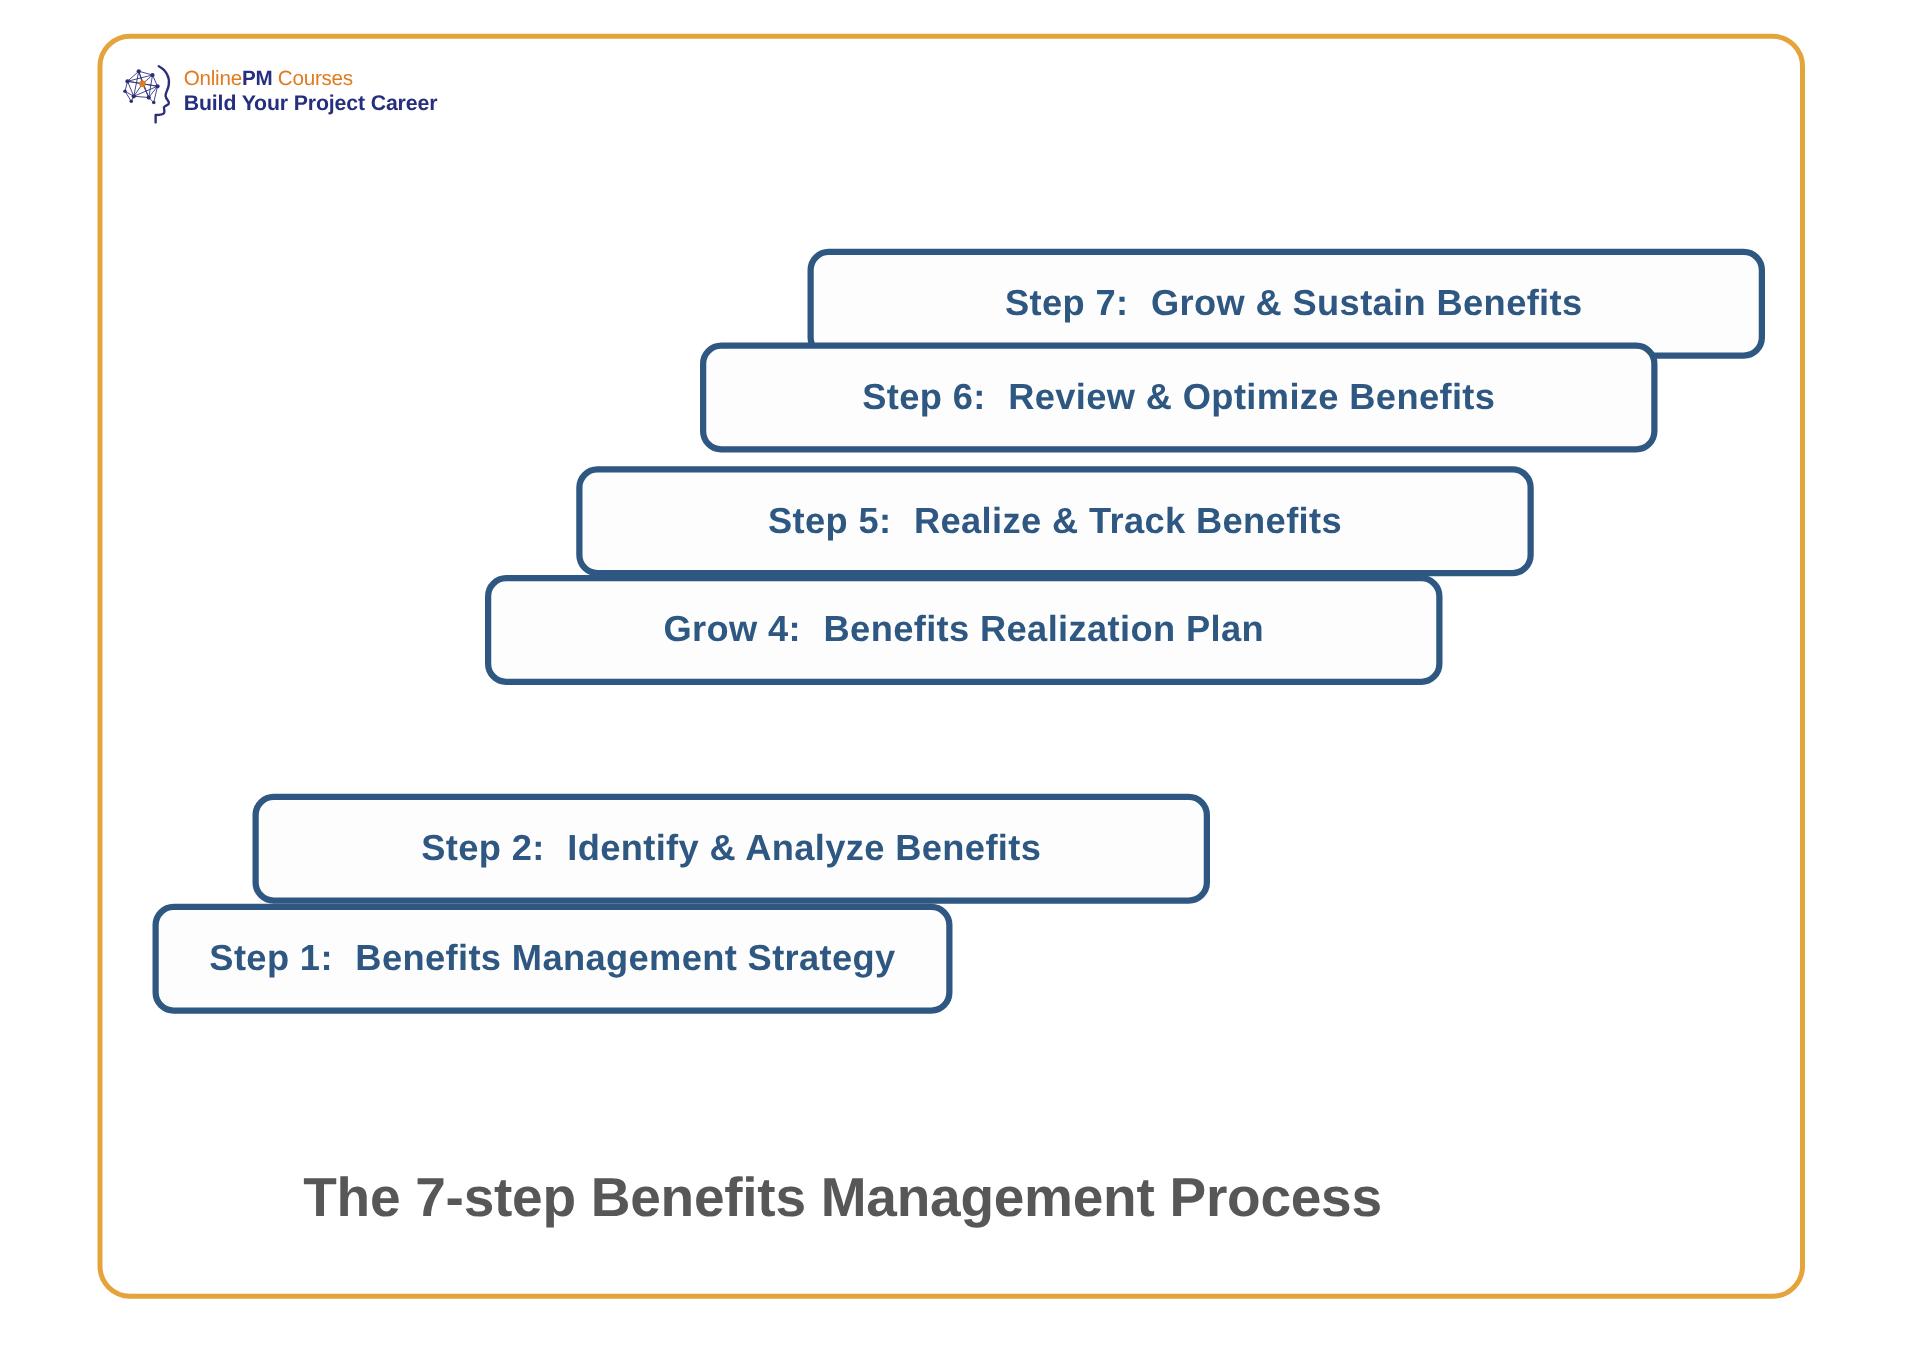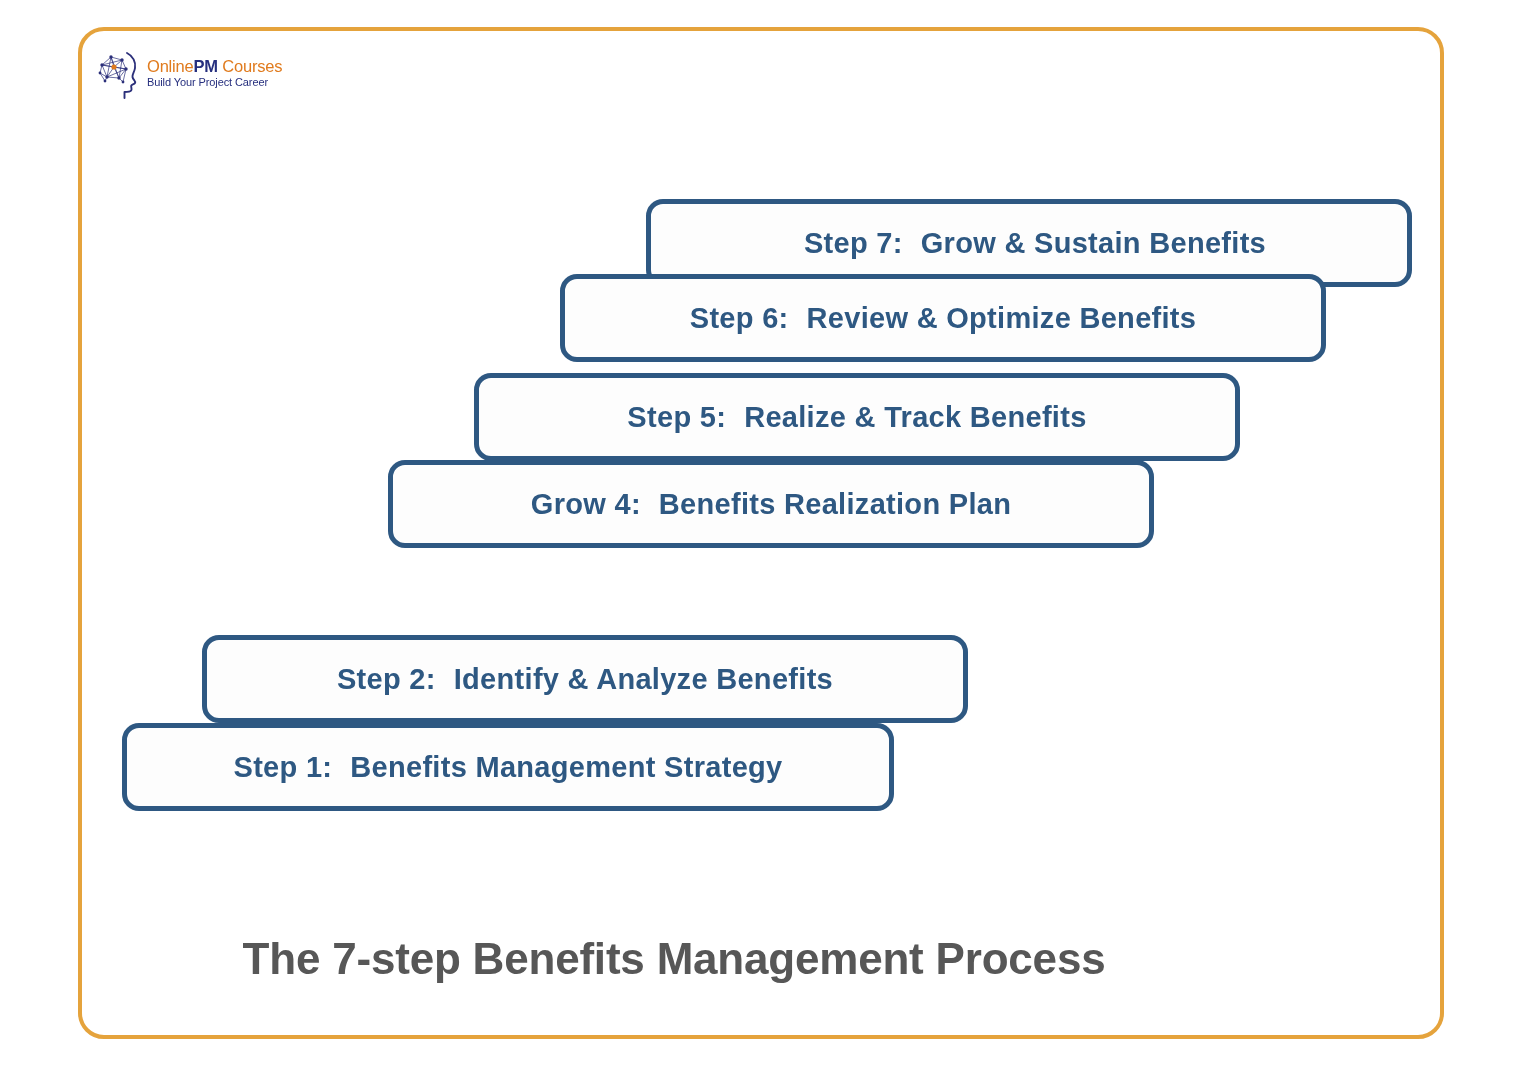--- a/index.html
+++ b/index.html
@@ -60,22 +60,22 @@
     font-size: 16.5px;
     font-weight: 400;
     white-space: nowrap;
     letter-spacing: -0.2px;
   }
   .logo-online { color: #e07b1e; }
   .logo-pm     { color: #262f7e; font-weight: 700; }
   .logo-courses{ color: #e07b1e; }
   .logo-line2 {
     margin-top: 3px;
-    font-size: 11px;
-    font-weight: 400;
+    font-size: 17px;
+    font-weight: 700;
     color: #262f7e;
     white-space: nowrap;
     letter-spacing: -0.1px;
   }
 
   
   .steps {
     position: absolute;
     left: 0;
     top: 0;
@@ -103,25 +103,25 @@
     text-align: center;
     padding: 0 14px;
     box-sizing: border-box;
   }
   .step-num { }
   .step-gap { display: inline-block; width: 18px; }
 
   
   .s7 { left: 646px; top: 199px; z-index: 1; padding-left: 12px; }
   .s6 { left: 560px; top: 274px; z-index: 2; }
-  .s5 { left: 474px; top: 373px; z-index: 3; }
+  .s5 { left: 461px; top: 373px; z-index: 3; }
   .s4 { left: 388px; top: 460px; z-index: 4; }
   .s3 { left: 302px; top: 548px; z-index: 5; }
   .s2 { left: 202px; top: 635px; z-index: 6; }
-  .s1 { left: 122px; top: 723px; z-index: 7; width: 772px; }
+  .s1 { left: 122px; top: 723px; z-index: 7; width: 640px; }
 
   
   .diagram-title {
     position: absolute;
     left: 0;
     top: 934px;
     width: 1348px;
     text-align: center;
     color: #575757;
     font-size: 44px;

